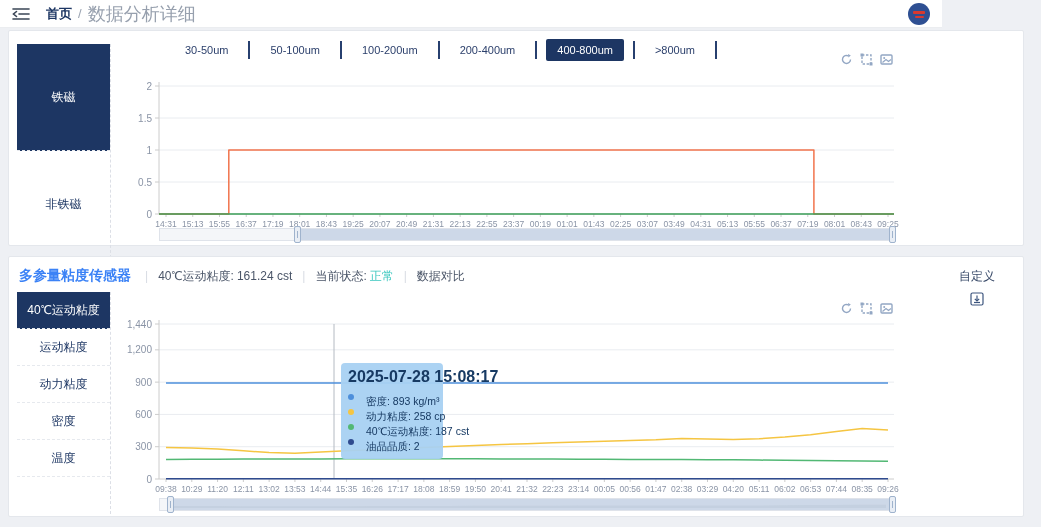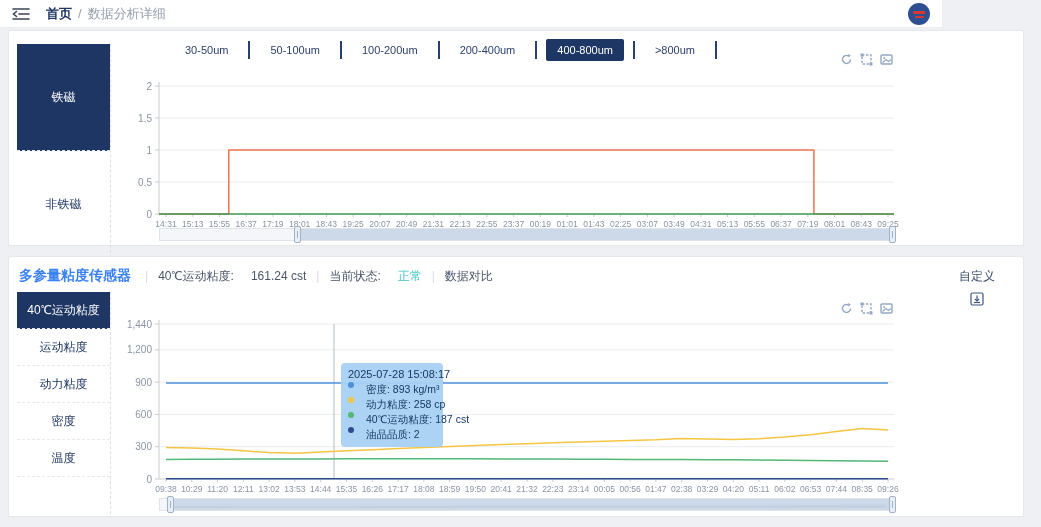--- a/index.html
+++ b/index.html
@@ -5,21 +5,21 @@
   * { margin:0; padding:0; box-sizing:border-box; }
   html,body { width:1041px; height:527px; overflow:hidden; }
   body { background:#eef0f4; font-family:"Liberation Sans", sans-serif; position:relative; }
 
   
   .hdr { position:absolute; left:0; top:0; width:942px; height:28px; background:#fff;
          border-bottom:1px solid #ebedf0; display:flex; align-items:center; padding:0 12px; }
   .hdr .micon { width:18px; height:14px; margin-right:16px; cursor:pointer; }
   .crumb-home { font-size:13px; font-weight:bold; color:#1d3663; }
   .crumb-sep { font-size:13px; color:#9aa3b1; margin:0 6px; }
-  .crumb-cur { font-size:13px; color:#97a0ae; }
+  .crumb-cur { font-size:18px; color:#97a0ae; }
   .avatar { position:absolute; right:12px; top:3px; width:22px; height:22px; border-radius:50%;
             background:#2e4f92; cursor:pointer; display:flex; flex-direction:column;
             align-items:center; justify-content:center; gap:2px; overflow:hidden; }
   .avatar i { display:block; width:12px; height:3px; background:#d8392f; border-radius:1px; }
   .avatar i.s2 { width:9px; height:2px; }
 
   
   .card { position:absolute; background:#fff; border:1px solid #e4e7ec; border-radius:2px; }
   #topCard { left:8px; top:30px; width:1016px; height:216px; }
   #bottomCard { left:8px; top:256px; width:1016px; height:261px; }
@@ -51,28 +51,28 @@
   .slider .sil { position:absolute; left:0; right:0; bottom:0; height:13px; }
   .slider .handle { position:absolute; top:-3px; width:7px; height:17px; background:#e9eef5;
             border:1px solid #9fb3cd; border-radius:2px; cursor:ew-resize; }
   .slider .handle::after { content:""; position:absolute; left:2px; top:4px; width:1px; height:7px; background:#9fb3cd; }
 
   
   .phead { position:absolute; left:10px; top:8px; height:22px; display:flex; align-items:center; }
   .ptitle { font-size:14px; font-weight:bold; color:#3b82f6; margin-right:4px; }
   .msep { color:#d8dce3; font-size:12px; margin:0 10px; }
   .mlabel { font-size:12px; color:#4a5568; }
-  .mvalue { font-size:12px; color:#4a5568; margin-left:17px; }
+  .mvalue { font-size:12px; color:#4a5568; margin-left:3px; }
   .custom { position:absolute; right:28px; top:11px; display:flex; align-items:center; gap:7px; cursor:pointer;flex-direction:column; }
   .custom span { font-size:12px; color:#3c4d6b; }
 
   
   .ttip { position:absolute; left:332px; top:106px; width:102px; background:rgba(168,209,242,0.95);
           border-radius:4px; padding:5px 7px; pointer-events:none; }
-  .ttip .tt-title { font-size:11px; color:#173a63; font-weight:normal; margin-bottom:2px; white-space:nowrap; }
+  .ttip .tt-title { font-size:16px; color:#173a63; font-weight:bold; margin-bottom:8px; white-space:nowrap; }
   .ttrow { display:flex; align-items:flex-start; font-size:10.5px; color:#173a63; line-height:15px; white-space:nowrap;gap:8px; }
   .ttrow .dot { width:6px; height:6px; border-radius:50%; margin-right:4px; flex:none; }
 
   svg.chart { position:absolute; left:0; top:0; }
 </style>
 </head>
 <body>
 
 <header class="hdr">
   <svg class="micon" viewBox="0 0 18 14">

